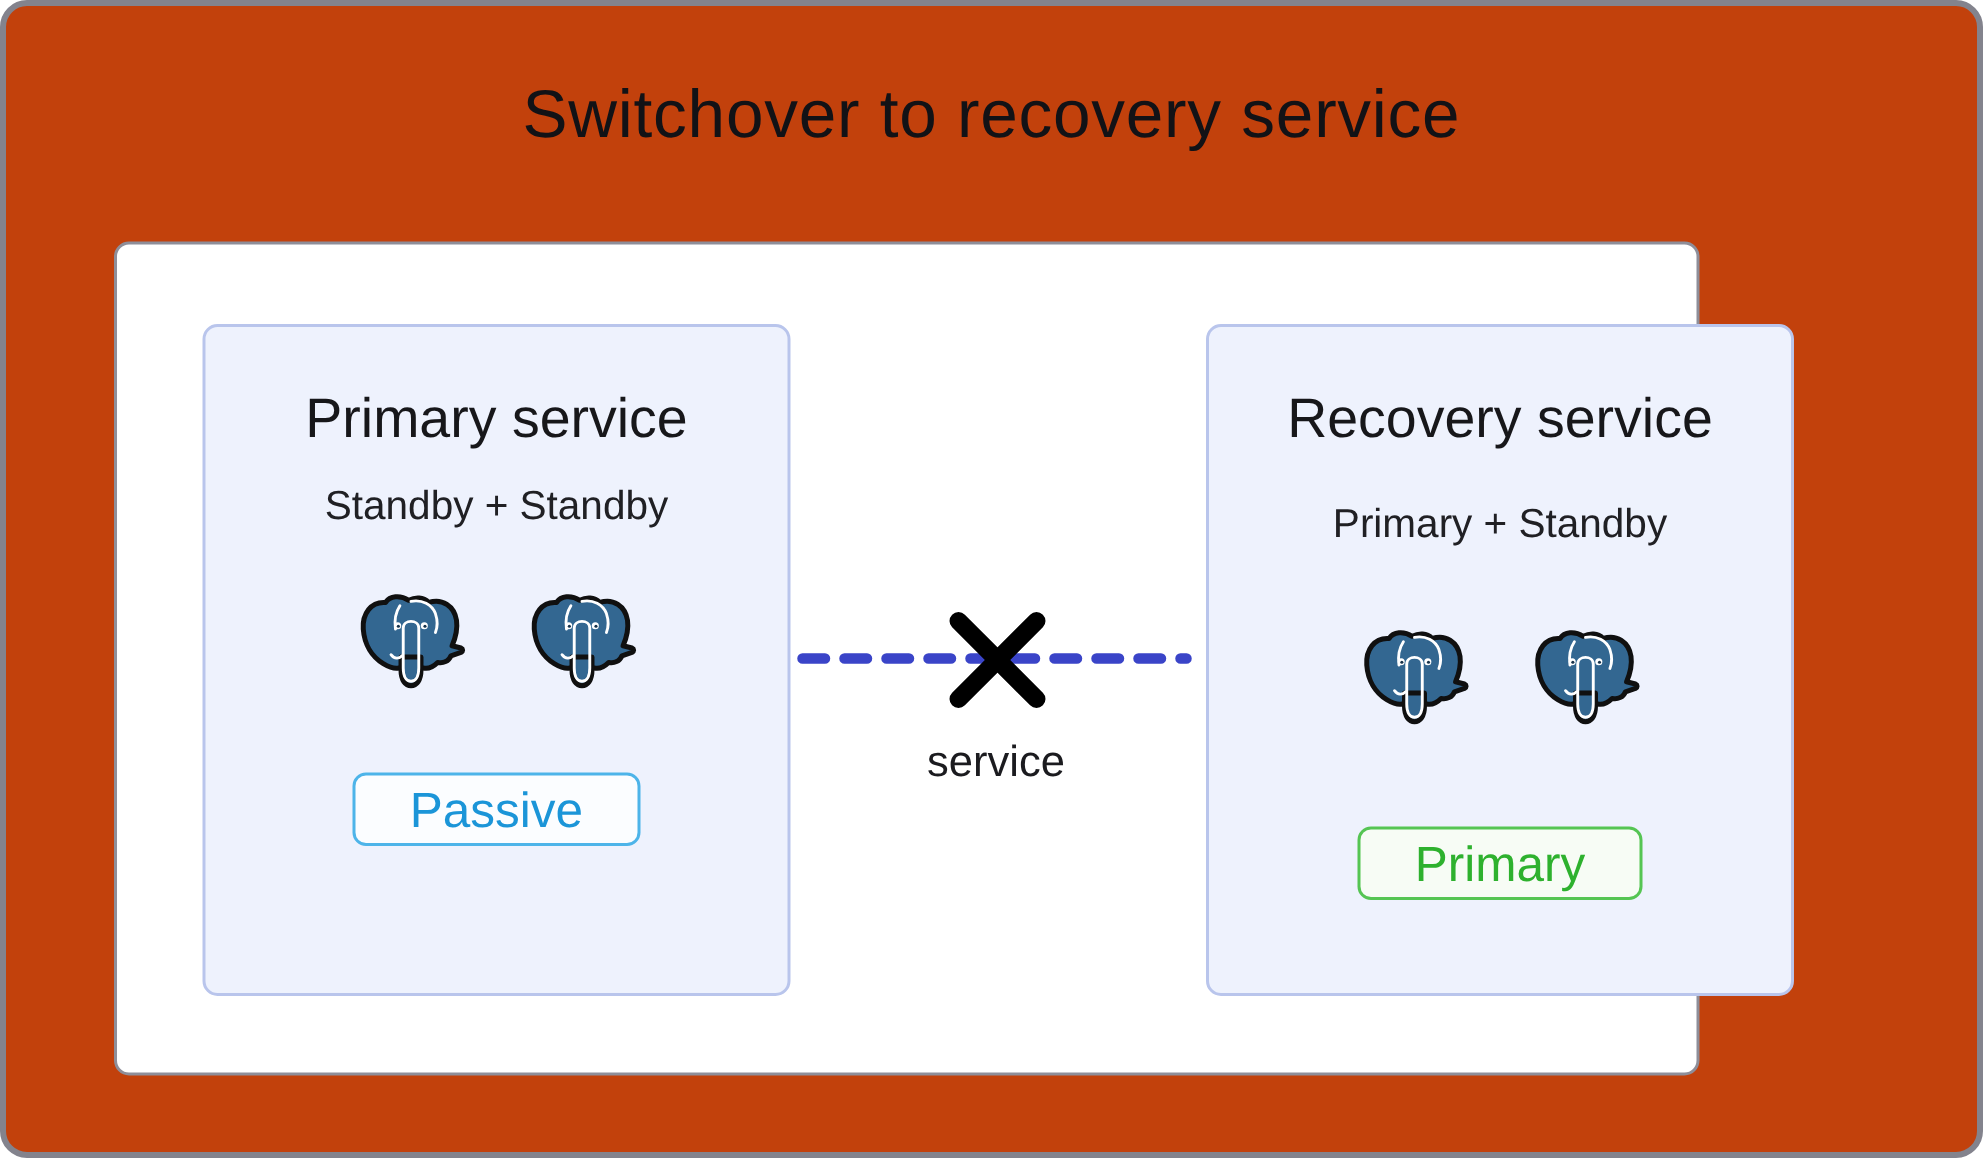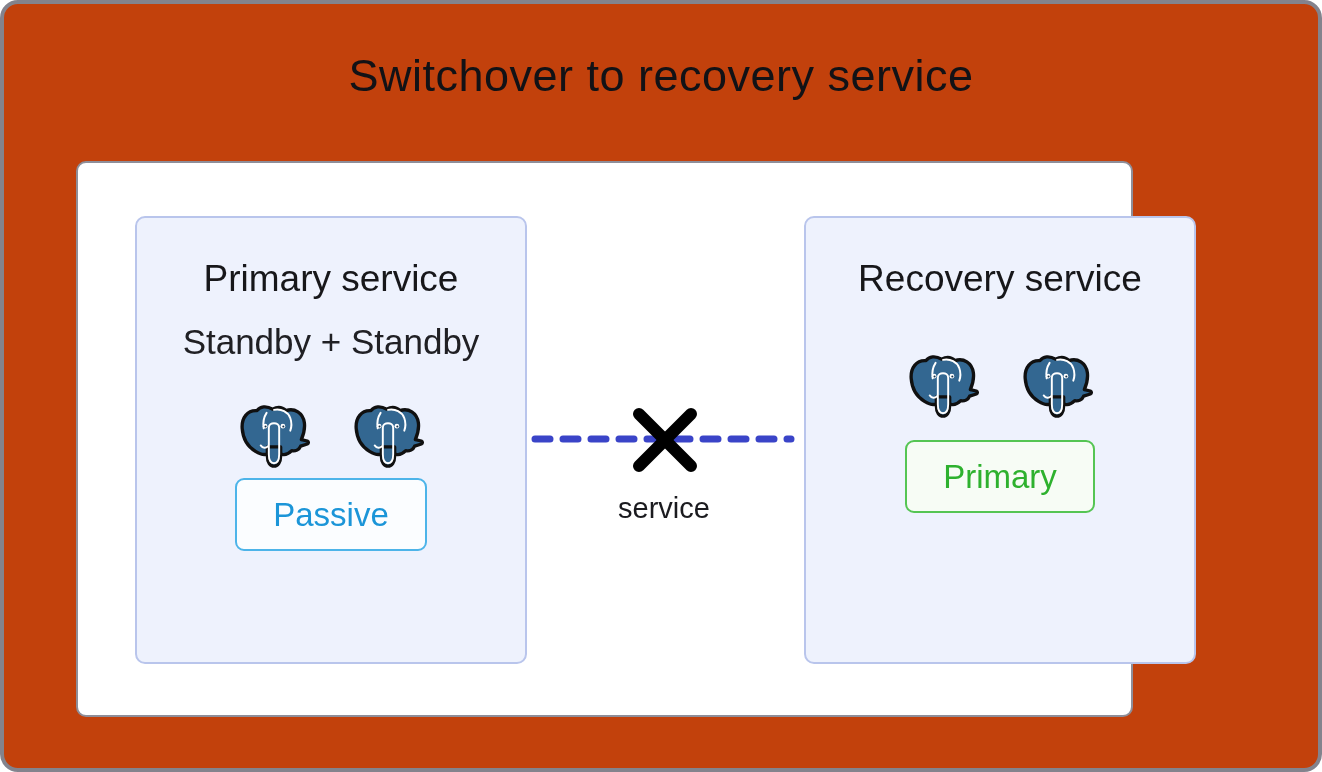--- a/index.html
+++ b/index.html
@@ -38,29 +38,30 @@
     text-align:center;
   }
   .service-card.left{left:57px;}
   .service-card.right{left:726px;gap:12px;}
   .service-name{
     margin-top:40px;
     font-size:37px;font-weight:500;color:#17171a;
   }
   .service-topology{
     margin-top:22px;
-    font-size:35px;font-weight:400;color:#202024;
+    font-size:27px;font-weight:400;color:#202024;
   }
   .nodes{margin-top:42px;display:flex;gap:40px;}
   .node-icon{width:74px;height:74px;display:block;}
   .status-badge{
+    margin-top:46px;
     box-sizing:border-box;
     border-radius:9px;
     border:2px solid;
-    padding:14px 36px;
+    padding:2px 36px;
     font-size:33px;line-height:1.25;
     background:#fff;
   }
   .status-badge.passive{
     color:#1b95d8;border-color:#4db4e9;background:#fbfdff;
   }
   .status-badge.active{
     color:#2eb12e;border-color:#55c553;background:#f7fcf5;
   }
   .conn-line{position:absolute;left:526px;top:430px;}
@@ -115,20 +116,21 @@
             <circle cx="38.6" cy="30.4" r="1.4" fill="#16324a"></circle>
             <circle cx="62.6" cy="30.4" r="1.4" fill="#16324a"></circle>
           </g>
         </svg>
       </div>
       <div class="status-badge passive">Passive</div>
     </div>
 
     <div class="service-card right">
       <div class="service-name">Recovery service</div>
+      <div class="service-topology">Primary + Standby</div>
       <div class="nodes">
         <svg class="node-icon" viewBox="0 0 100 100">
           <g stroke-linejoin="round" stroke-linecap="round">
             <path d="M48 7 C40 2 31 3 27 9 C14 8 6 19 7 33 C8 47 15 58 25 64 C30 67 35 69 39 68 L61 68 C65 69 70 67 74 63 C79 64 84 62 86 57 L95 54 C97 53 97 51 95 50 L87 48 C90 41 92 32 91 25 C89 12 78 5 66 9 C61 4 54 4 48 7 Z" fill="#336791" stroke="#101010" stroke-width="4.5"></path>
             <path d="M41 58 L59 58 L59 70 C59 79 55 84 50 84 C45 84 41 79 41 70 Z" fill="#336791" stroke="#101010" stroke-width="4.5"></path>
             <g fill="none" stroke="#ffffff" stroke-width="2.6">
               <path d="M50 8 C60 6 69 11 72 19 C74 25 74 31 72 36"></path>
               <path d="M40 12 C36 18 35 26 36 33"></path>
               <path d="M43 32 C43 24 57 24 57 32 C57 44 57 56 57 68 C57 76 54 80 50 80 C46 80 43 76 43 68 C43 56 43 44 43 32 Z"></path>
               <path d="M32 56 C35 60 39 60 42 57"></path>

